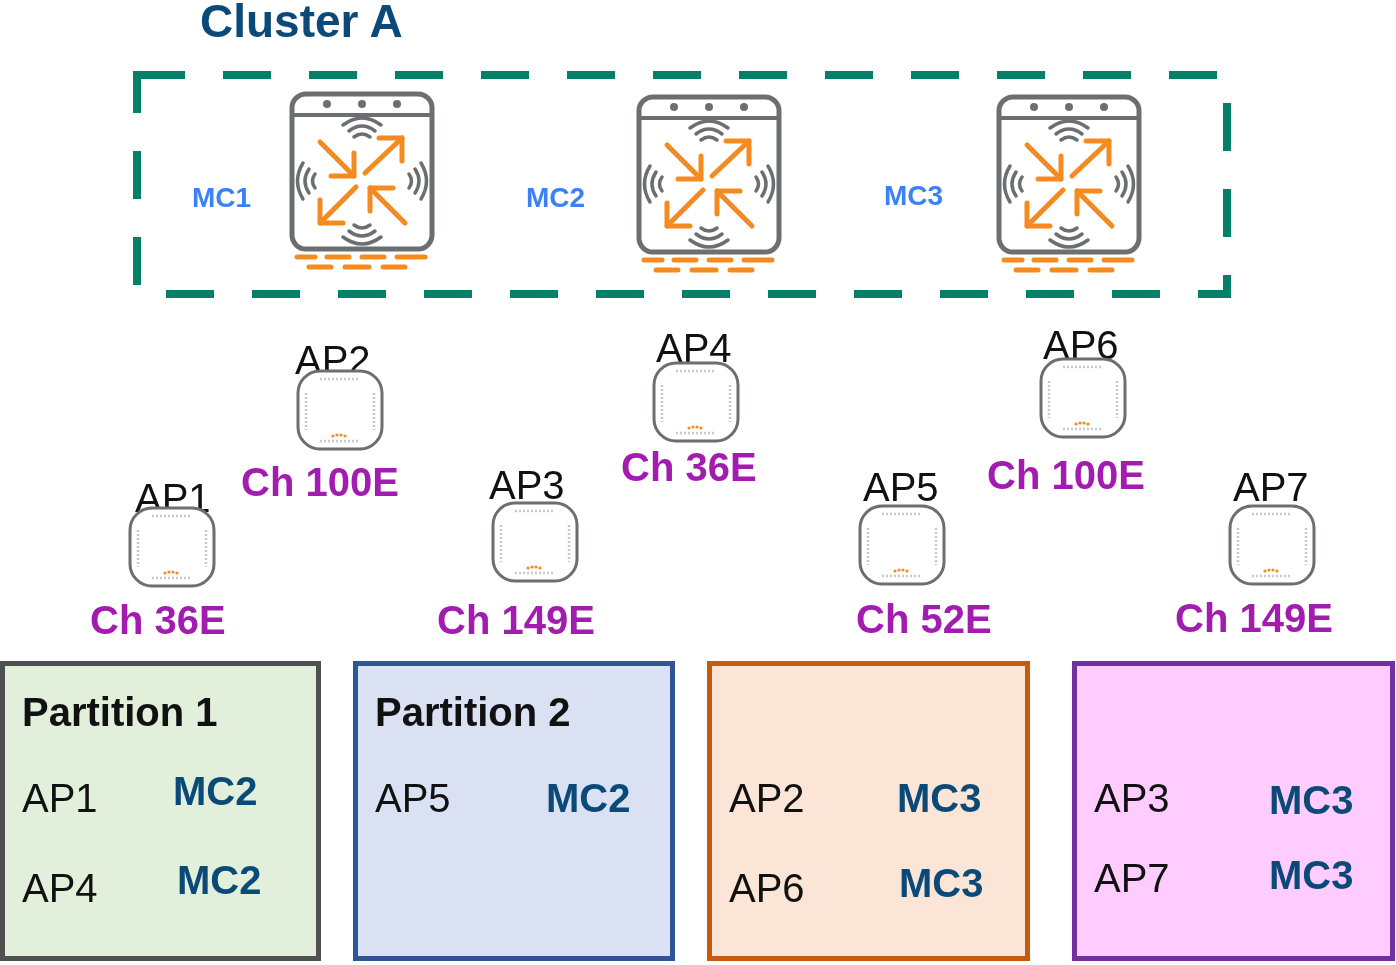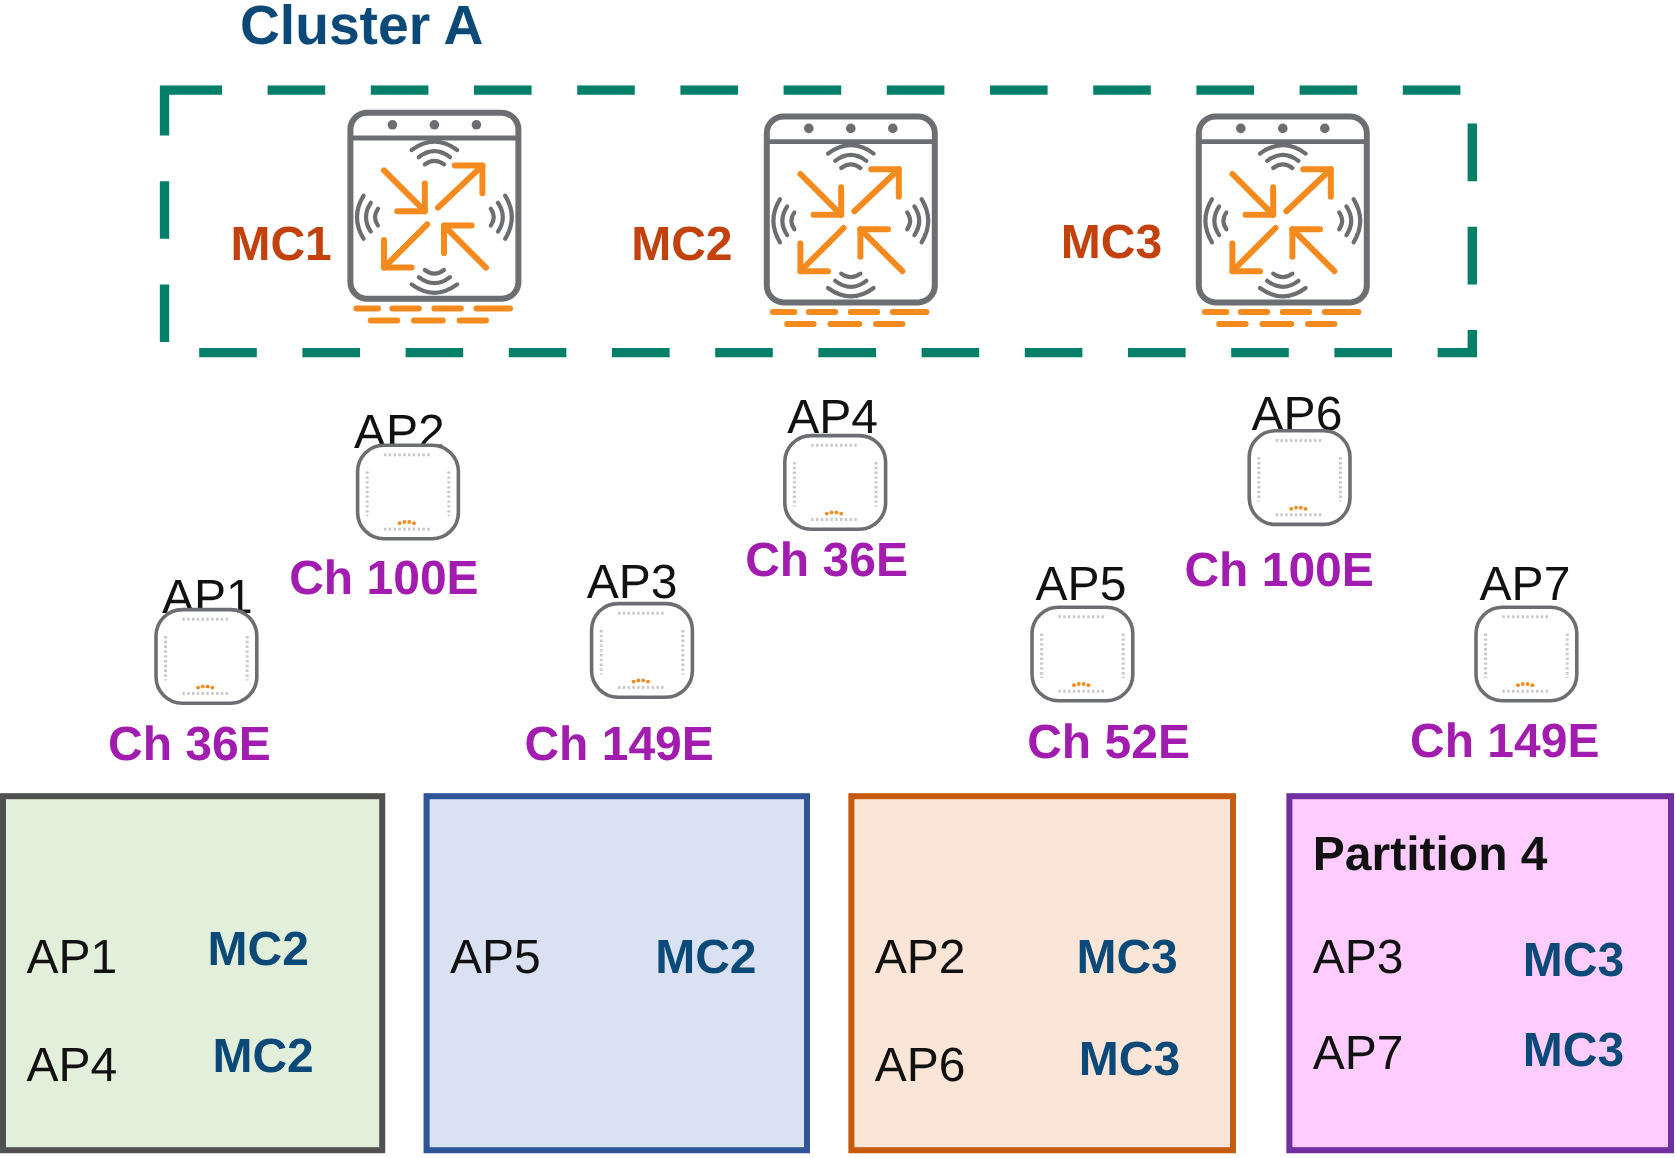--- a/index.html
+++ b/index.html
@@ -1,21 +1,21 @@
 <!DOCTYPE html>
 <html><head>
 <meta charset="utf-8">
 <style>
   html, body { margin:0; padding:0; background:#ffffff; }
   body { width:1396px; height:965px; position:relative; overflow:hidden;
          font-family:"Liberation Sans", "DejaVu Sans", sans-serif; }
   .abs { position:absolute; }
   .cluster-title { left:200px; top:-6px; font-size:46px; font-weight:bold; color:#0b4a78; }
   .cluster-box { left:133px; top:71px; width:1098px; height:227px; }
-  .mc-label { font-size:40px; font-weight:bold; color:#c2410c; }
+  .mc-label { font-size:28px; font-weight:bold; color:#3b82f6; }
   .mc-icon { width:150px; height:185px; }
   .ap-label { font-size:40px; color:#111; line-height:1; }
   .ap-icon { width:90px; height:84px; }
   .ch-label { font-size:40px; font-weight:bold; color:#a21caf; white-space:nowrap; }
   .partition { top:661px; height:300px; box-sizing:border-box; border-width:5px; border-style:solid; }
   .partition .ptitle { position:absolute; left:17px; top:24px; font-size:40px; font-weight:bold; color:#111; }
   .partition .ap { position:absolute; left:17px; font-size:40px; color:#111; }
   .partition .mc { position:absolute; font-size:40px; font-weight:bold; color:#0b4a78; }
 </style>
 </head>
@@ -138,37 +138,38 @@
   </svg>
 <div class="abs ch-label" style="left:987px;top:453px">Ch 100E</div>
 
 <div class="abs ap-label" style="left:1233px;top:467px">AP7</div>
 <svg class="abs ap-icon" style="left:1227px;top:503px">
     <use href="#ap-symbol"></use>
   </svg>
 <div class="abs ch-label" style="left:1175px;top:596px">Ch 149E</div>
 
 <div class="abs partition" style="left: 0px; width: 321px; background: rgb(226, 239, 218); border-color: rgb(80, 80, 80);">
+  <div class="ptitle">Partition 1</div>
   <div class="ap" style="top:110px">AP1</div>
   <div class="mc" style="left:168px;top:103px">MC2</div>
   <div class="ap" style="top:200px">AP4</div>
   <div class="mc" style="left:172px;top:192px">MC2</div>
 </div>
 
 <div class="abs partition" style="left: 353px; width: 322px; background: rgb(217, 225, 242); border-color: rgb(47, 85, 151);">
+  <div class="ptitle">Partition 2</div>
   <div class="ap" style="top:110px">AP5</div>
   <div class="mc" style="left:188px;top:110px">MC2</div>
 </div>
 
 <div class="abs partition" style="left: 707px; width: 323px; background: rgb(251, 229, 214); border-color: rgb(197, 90, 17);">
   <div class="ap" style="top:110px">AP2</div>
   <div class="mc" style="left:185px;top:110px">MC3</div>
   <div class="ap" style="top:200px">AP6</div>
   <div class="mc" style="left:187px;top:195px">MC3</div>
 </div>
 
 <div class="abs partition" style="left: 1072px; width: 323px; background: rgb(255, 204, 255); border-color: rgb(112, 48, 160);">
-  <div class="ptitle">Partition 4</div>
   <div class="ap" style="top:110px">AP3</div>
   <div class="mc" style="left:192px;top:112px">MC3</div>
   <div class="ap" style="top:190px">AP7</div>
   <div class="mc" style="left:192px;top:187px">MC3</div>
 </div>
 
 </body></html>

